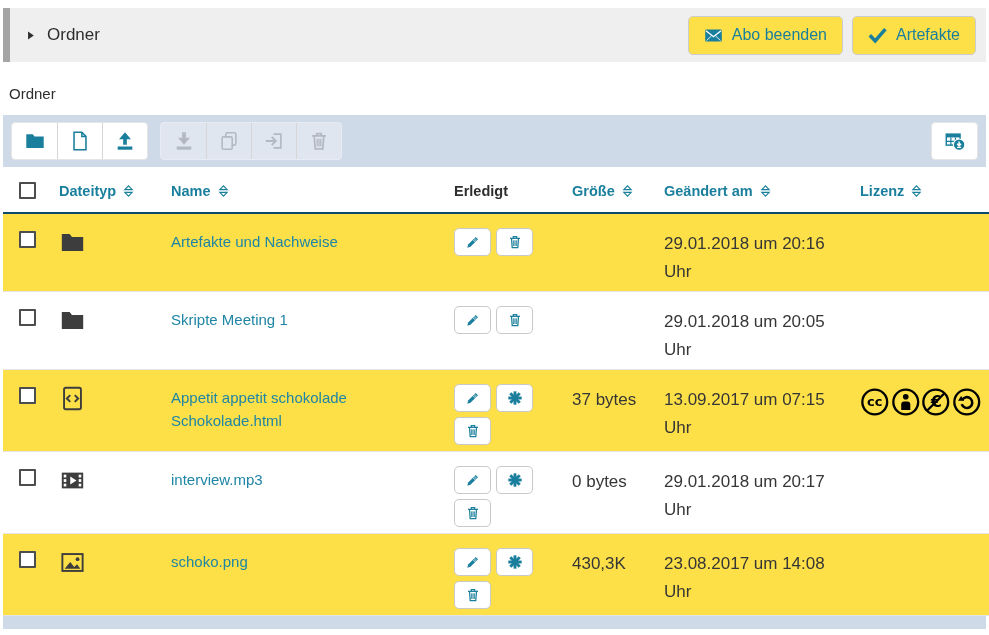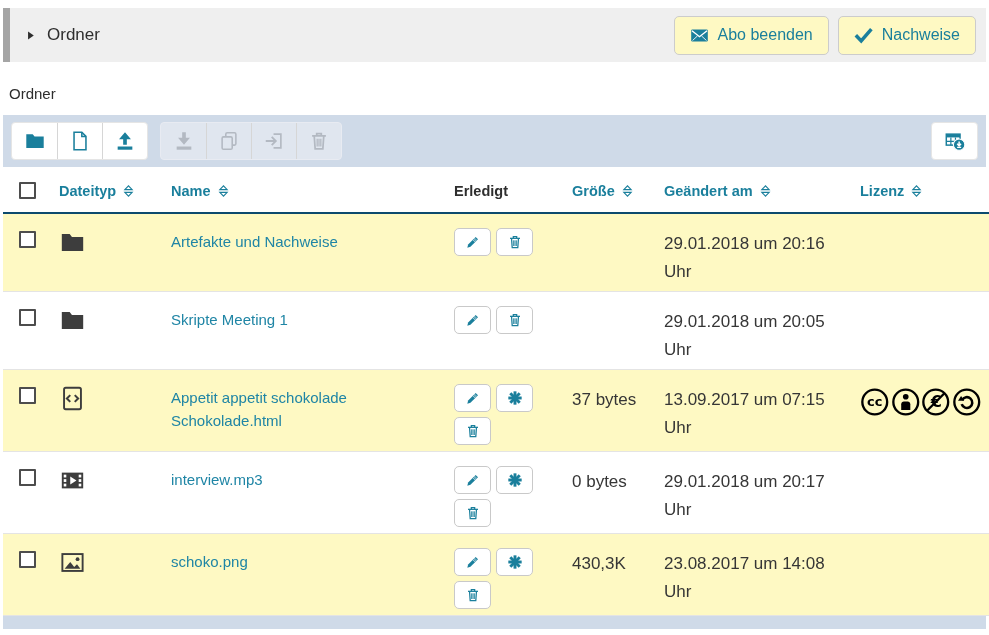--- a/index.html
+++ b/index.html
@@ -15,21 +15,21 @@
   .panel-header {
     background:#efefef; border-left:7px solid #a5a5a5;
     height:54px; display:flex; align-items:center; padding:0 10px 0 14px;
   }
   .caret { width:13px; height:13px; display:inline-block; margin-right:10px; }
   .caret svg { width:100%; height:100%; display:block; }
   .panel-title { font-size:17px; font-weight:normal; color:#2e2e2e; }
   .header-buttons { margin-left:auto; display:flex; gap:9px; }
   .hbtn {
     display:flex; align-items:center; gap:9px;
-    background:#fef9c3; border:1px solid #ccc; border-radius:5px;
+    background:#fde047; border:1px solid #ccc; border-radius:5px;
     padding:9px 15px; font-size:16px; color:#1a7f9c; cursor:pointer;
     font-family:inherit;
   }
   .hbtn .icon { width:19px; height:19px; color:#1a7f9c; }
   .icon svg { width:100%; height:100%; display:block; }
 
   
   .section-title { margin:23px 0 13px 6px; font-size:15px; color:#2e2e2e; }
 
   
@@ -55,21 +55,21 @@
   thead th {
     text-align:left; padding:15px 8px 13px 8px; font-size:14.5px;
     border-bottom:2px solid #0c4a6e; vertical-align:middle;
   }
   thead th:first-child { padding-left:16px; }
   .col-sort { display:inline-flex; align-items:center; gap:7px; color:#1a7f9c; text-decoration:none; cursor:pointer; font-weight:bold; }
   .col-plain { color:#2e2e2e; font-weight:bold; }
   .sort-icon { width:11px; height:14px; color:#1a7f9c; display:inline-block; }
 
   tbody tr { border-bottom:1px solid #e4e4e4; }
-  tbody tr.odd { background:#fef9c3; }
+  tbody tr.odd { background:#fde047; }
   tbody td { vertical-align:top; padding:14px 8px 6px 8px; height:70px; }
   tbody td.cell-select { padding-left:16px; padding-top:17px; }
   tbody td.cell-type { padding-top:15px; }
 
   input.cbx {
     appearance:none; -webkit-appearance:none;
     width:17px; height:17px; background:#fff; border:2px solid #4d4d4d;
     border-radius:1px; cursor:pointer; display:block;
   }
   .type-icon { width:27px; height:27px; color:#3d3d3d; display:inline-block; }
@@ -118,21 +118,21 @@
             </svg>
           </span>
           <span>Abo beenden</span>
         </button>
         <button class="hbtn">
           <span class="icon ">
             <svg viewBox="0 0 24 24">
               <path d="M3.8 13.2l5.3 5.6L20.5 5.6" fill="none" stroke="currentColor" stroke-width="4.4" stroke-linecap="square"></path>
             </svg>
           </span>
-          <span>Nachweise</span>
+          <span>Artefakte</span>
         </button>
       </div>
   </div>
 
   <div class="section-title">Ordner</div>
 
   <div class="toolbar">
     <div class="tool-group primary">
         <button class="tool-btn">
           <span class="icon ">

